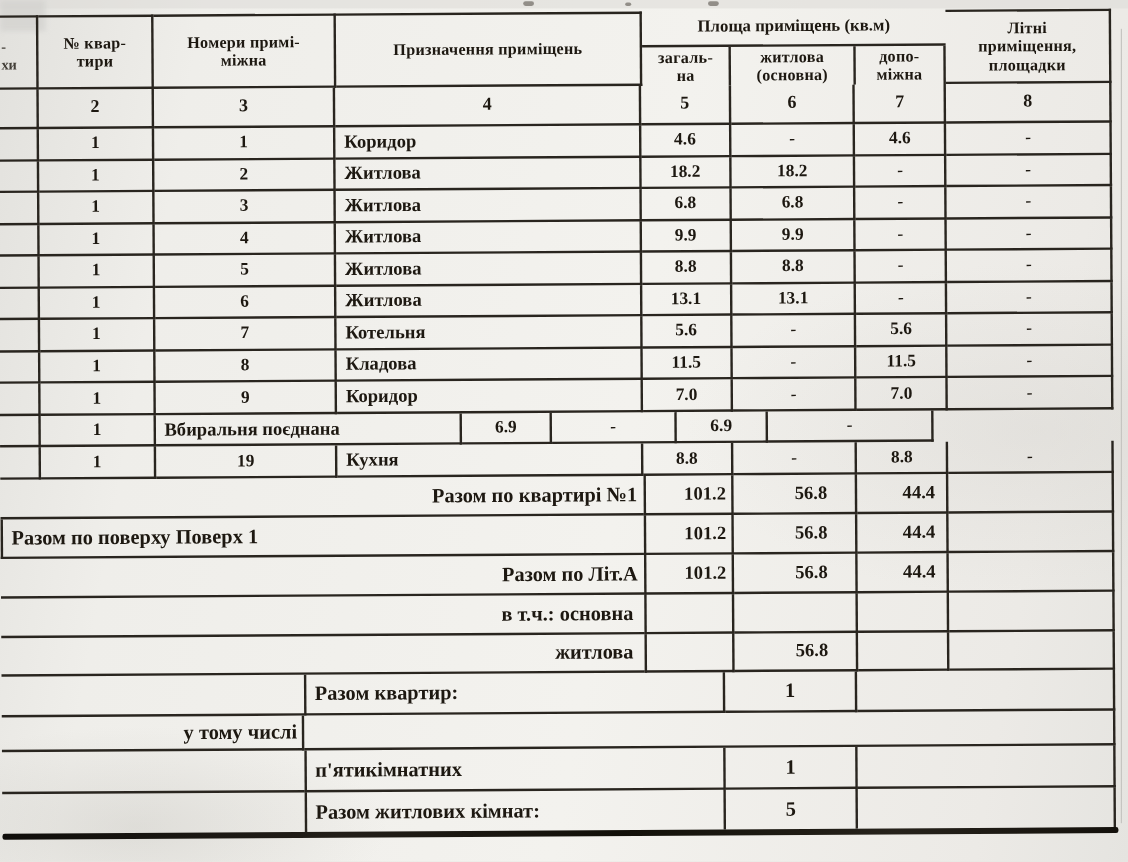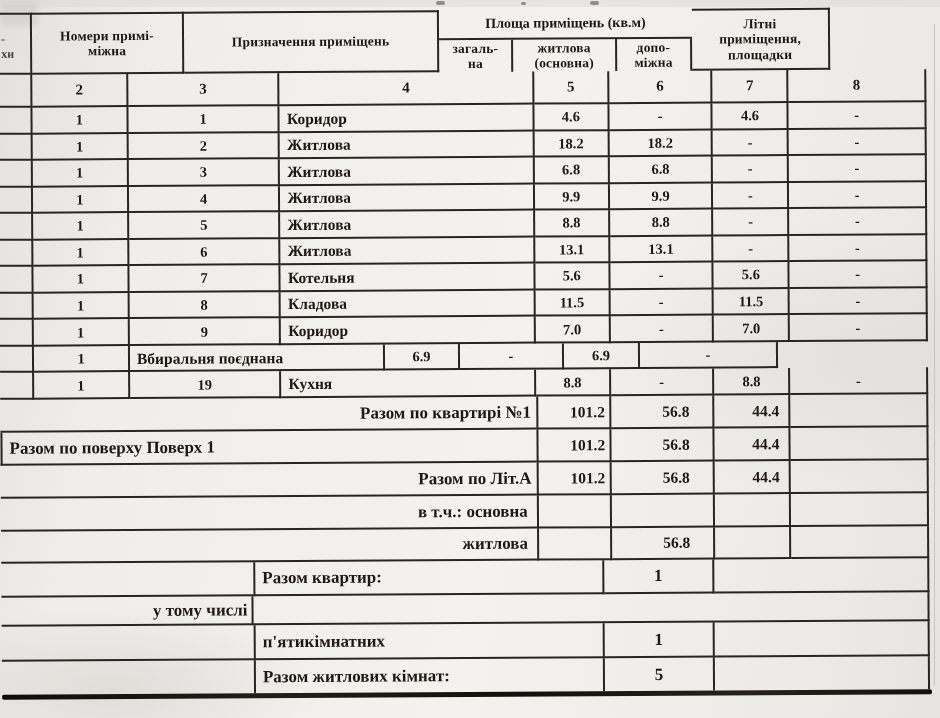--- a/index.html
+++ b/index.html
@@ -71,20 +71,24 @@
   <div class="mark" style="left:590px;top:1px;width:9px;height:4px;"></div>
   <div class="pageedge"></div>
 
   <div class="tbl">
 
     <div class="band" style="top:10px;height:62px;">
       <div class="cell c1 bt br bb frag">
         <span>-</span>
         <span>хи</span>
       </div>
+      <div class="cell c2 bt br bb hdr">
+        <span>№ квар-</span>
+        <span>тири</span>
+      </div>
       <div class="cell c3 bt br bb hdr">
         <span>Номери примі-</span>
         <span>міжна</span>
       </div>
       <div class="cell c4 bt br bb hdr">
         <span>Призначення приміщень</span>
       </div>
       <div class="grp bt bb">
         <div class="grp-top">
           <span>Площа приміщень (кв.м)</span>

